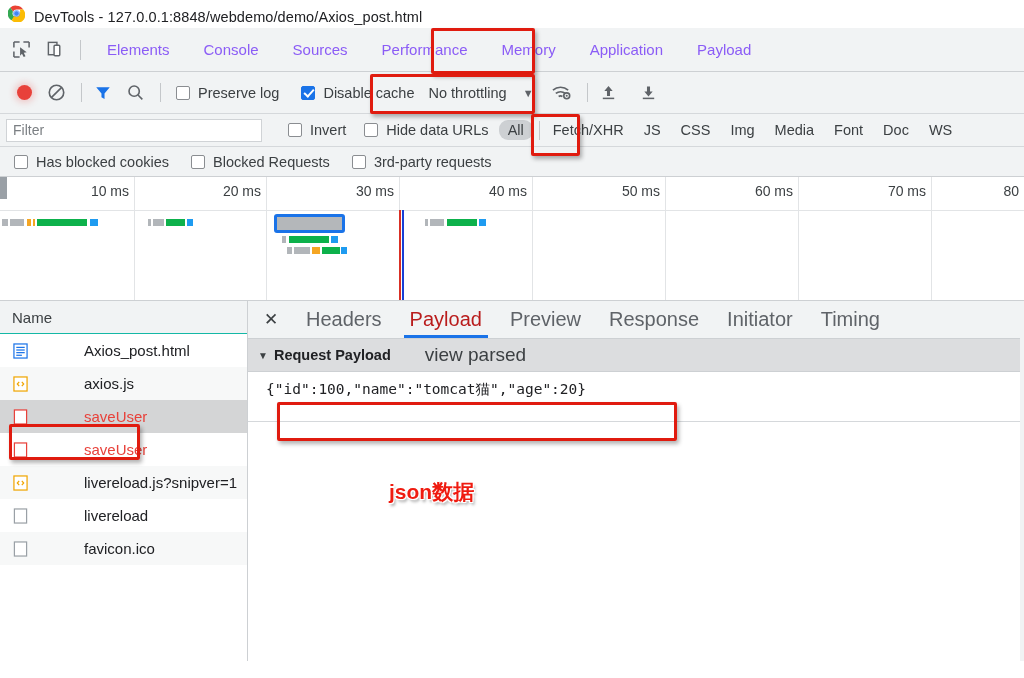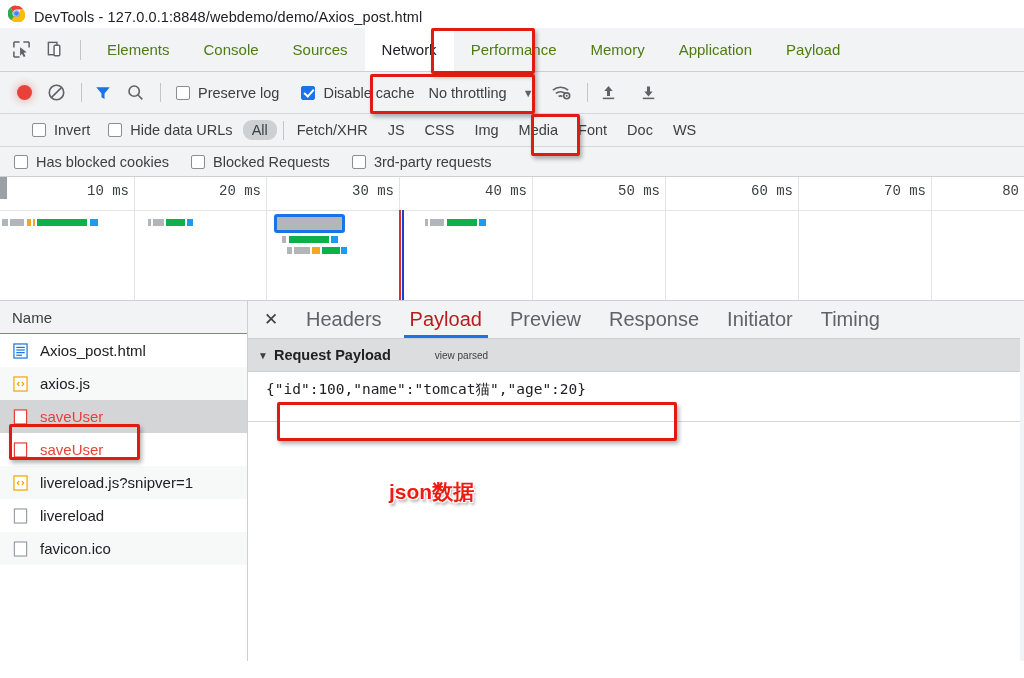--- a/index.html
+++ b/index.html
@@ -24,21 +24,21 @@
   .tabstrip {
     position: relative; height: 44px; background: #f1f3f4;
     display: flex; align-items: center; border-bottom: 1px solid #cdd0d3;
   }
   .tb-icon { width: 26px; height: 26px; margin-left: 8px; display: flex;
              align-items: center; justify-content: center; cursor: pointer; }
   .tb-sep { width: 1px; height: 20px; background: #c4c7ca; margin: 0 9px 0 12px; }
   .tabs { display: flex; align-items: center; height: 100%; }
   .tab {
     padding: 0 17px; height: 100%; display: flex; align-items: center;
-    font-size: 15px; color: #4d7c0f; cursor: pointer; white-space: nowrap;
+    font-size: 15px; color: #8b5cf6; cursor: pointer; white-space: nowrap;
   }
   .tab.active { background: #ffffff; color: #202124; }
 
   
   .ctrlrow {
     height: 42px; background: #f1f3f4; display: flex; align-items: center;
     padding-left: 10px; border-bottom: 1px solid #d5d8db;
   }
   .ctrl-icon { width: 28px; height: 28px; display: flex; align-items: center;
                justify-content: center; margin-right: 4px; cursor: pointer; }
@@ -79,21 +79,21 @@
 
   
   .chkrow {
     height: 30px; background: #f1f3f4; display: flex; align-items: center;
     padding-left: 10px; border-bottom: 1px solid #cdd0d3;
   }
   .chkrow .chk-wrap { margin-right: 18px; margin-left: 4px; }
 
   
   .overview { position: relative; height: 124px; background: #fff;
-              border-bottom: 1px solid #cdd0d3; overflow: hidden; font-family: Liberation Mono, monospace; }
+              border-bottom: 1px solid #cdd0d3; overflow: hidden; }
   .ov-grid { position: absolute; inset: 0; }
   .ov-line { position: absolute; top: 0; bottom: 0; width: 1px; background: #e2e4e6; }
   .ov-tick {
     position: absolute; top: 6px; font-size: 14px; color: #3c4043;
     transform: translateX(-100%); padding-right: 5px;
   }
   .ov-corner { position: absolute; left: 0; top: 0; width: 7px; height: 22px; background: #9aa0a6; }
   .ov-hr { position: absolute; left: 0; right: 0; top: 33px; height: 1px; background: #e2e4e6; }
   .bar { position: absolute; height: 7px; }
   .bar span { display: block; height: 100%; float: left; }
@@ -113,21 +113,21 @@
   .namepane { width: 248px; border-right: 1px solid #cdd0d3;
               display: flex; flex-direction: column; background: #fff; }
   .name-head {
     height: 33px; background: #f1f3f4; display: flex; align-items: center;
     padding-left: 12px; font-size: 15px; color: #3c4043;
     border-bottom: 1px solid #14b8a6;
   }
   .req-list { flex: 1; overflow: hidden; }
   .req {
     height: 33px; display: flex; align-items: center; padding-left: 12px;
-    font-size: 15px; color: #202124; cursor: pointer; position: relative;
+    font-size: 15px; color: #202124; cursor: pointer; position: relative; gap: 44px;
   }
   .req.zebra { background: #f7f8f8; }
   .req.selected { background: #d4d5d6; }
   .req.err .req-name { color: #e8413a; }
   .req-icon { width: 17px; height: 17px; margin-right: 11px; flex: none;
               display: flex; align-items: center; justify-content: center; }
   .req-name { white-space: nowrap; overflow: hidden; text-overflow: ellipsis; }
 
   
   .detail { flex: 1; display: flex; flex-direction: column; background: #fff; position: relative; }
@@ -145,21 +145,21 @@
   .dtab.active::after {
     content: ""; position: absolute; left: 8px; right: 8px; bottom: 0;
     height: 3px; background: #1a73e8;
   }
   .section-head {
     height: 33px; background: #dcdddf; display: flex; align-items: center;
     padding-left: 10px; border-bottom: 1px solid #cdd0d3;
   }
   .disc { font-size: 10px; color: #3c4043; margin-right: 6px; }
   .section-title { font-size: 14.5px; font-weight: bold; color: #202124; }
-  .view-parsed { font-size: 10px; color: #3c4043; margin-left: 44px; cursor: pointer; }
+  .view-parsed { font-size: 19px; color: #3c4043; margin-left: 34px; cursor: pointer; }
   .payload-body { position: relative; padding: 6px 0 0 0; }
   .payload-text {
     font-family: "DejaVu Sans Mono", monospace; font-size: 14.5px;
     color: #202124; padding-left: 18px; line-height: 22px; white-space: pre;
   }
   .payload-rule { position: absolute; left: 0; right: 0; top: 49px; height: 1px; background: #d5d8db; }
 
   
   .anno {
     position: absolute; border: 3px solid #e01b0f; border-radius: 2px;
@@ -201,21 +201,20 @@
       <svg width="19" height="19" viewBox="0 0 20 20">
         <rect x="2.5" y="2.5" width="9" height="13" fill="none" stroke="#5f6368" stroke-width="1.5"></rect>
         <rect x="8.5" y="5.5" width="6" height="11" rx="1" fill="#fff" stroke="#5f6368" stroke-width="1.5"></rect>
       </svg>
     </div>
     <div class="tb-sep"></div>
     <div class="tabs">
       <div class="tab">Elements</div>
       <div class="tab">Console</div>
       <div class="tab">Sources</div>
-      <div class="tab active">Network</div>
       <div class="tab">Performance</div>
       <div class="tab">Memory</div>
       <div class="tab">Application</div>
       <div class="tab">Payload</div>
     </div>
   </div>
 
   <div class="ctrlrow">
     <div class="ctrl-icon">
       <div class="rec-dot"></div>
@@ -271,20 +270,21 @@
     </div>
     <div class="ctrl-icon" style="margin-left:8px;">
       <svg width="19" height="19" viewBox="0 0 20 20">
         <path d="M10 14.2L5.6 9h2.8V3.8h3.2V9h2.8z" fill="#5f6368"></path>
         <rect x="4" y="15.4" width="12" height="1.6" fill="#5f6368"></rect>
       </svg>
     </div>
   </div>
 
   <div class="filterrow">
+    <input class="filter-input" type="text" placeholder="Filter" style="">
     <div class="chk-wrap" style="margin-left:26px;">
       <div class="chk"></div>
       <span class="chk-label">Invert</span>
     </div>
     <div class="chk-wrap" style="margin-left:18px;">
       <div class="chk"></div>
       <span class="chk-label">Hide data URLs</span>
     </div>
     <div class="types" style="margin-left:10px;">
       <div class="type-pill sel">All</div>

